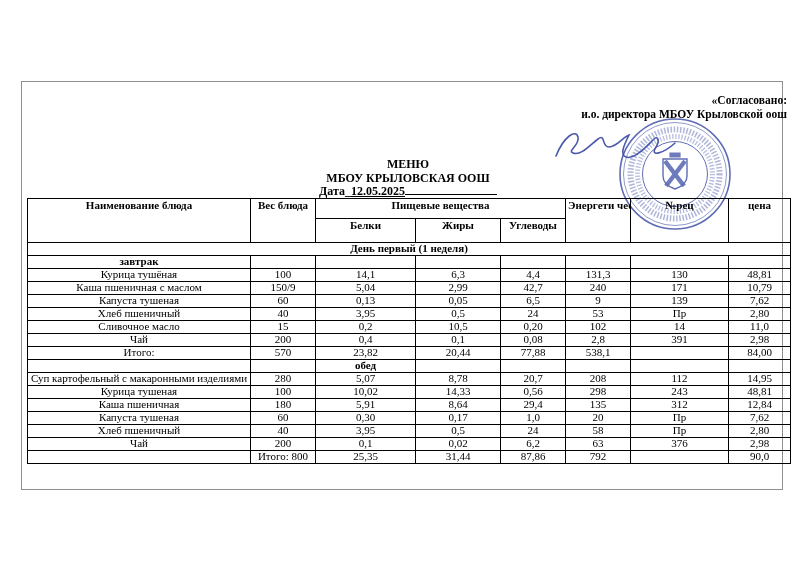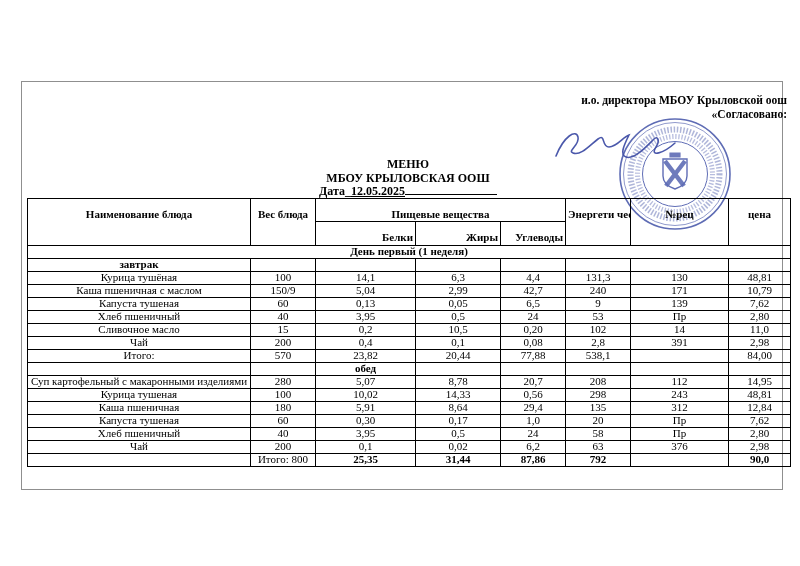--- a/index.html
+++ b/index.html
@@ -33,42 +33,42 @@
   
   table.menu {
     position: absolute; left: 27px; top: 198px; width: 763px;
     border-collapse: collapse; table-layout: fixed;
     font-size: 11px;
   }
   table.menu th, table.menu td {
     border: 1px solid #000; text-align: center; padding: 0 2px;
     line-height: 1.08; overflow: hidden; white-space: nowrap;
   }
-  table.menu thead th { font-weight: bold; vertical-align: top; padding-top: 10px; font-size: 11px; }
+  table.menu thead th { font-weight: bold; vertical-align: top; padding-top: 1px; font-size: 11px; }
   table.menu thead tr.h1 th { height: 20px; }
-  table.menu thead tr.h2 th { height: 24px; text-align: right; }
+  table.menu thead tr.h2 th { height: 24px; }
   th.energy { font-size: 10px; white-space: normal; line-height: 1.1; }
   td.day-header { font-weight: bold; height: 14px; }
   table.menu tbody td { height: 13px; }
   tr.row-section-left td:first-child { font-weight: bold; }
   tr.row-section-mid td:nth-child(3) { font-weight: bold; }
-  tr.row-grand-total td { font-weight: bold; height: 16px; }
+  tr.row-grand-total td { font-weight: normal; height: 16px; }
   tr.row-grand-total td:nth-child(2) { font-weight: normal; margin-left: 44px; }
 
   .stamp { position: absolute; left: 615px; top: 114px; opacity: 0.85; }
   .signature { position: absolute; left: 548px; top: 124px; opacity: 0.9; }
 </style>
 </head>
 <body>
 
 <div class="page-border"></div>
 
 <div class="approval">
+  <div>«Согласовано:</div>
   <div>и.о.   директора МБОУ Крыловской оош</div>
-  <div>«Согласовано:</div>
 </div>
 
 <svg class="signature" width="150" height="42" viewBox="0 0 150 42">
   <path d="M 8,32 C 16,12 28,5 30,13 C 32,21 19,27 25,29 C 33,32 42,21 50,15
            C 58,9 53,23 61,23 C 69,23 75,13 81,11 C 75,23 72,31 78,33
            C 86,36 98,23 106,15 C 110,11 112,17 108,23 C 101,34 116,29 127,19" fill="none" stroke="#3847a2" stroke-width="1.6" stroke-linecap="round"></path>
 </svg>
 
 <svg class="stamp" width="120" height="120" viewBox="0 0 120 120">
   <g transform="translate(60,60)" fill="none" stroke="#4353a8">

